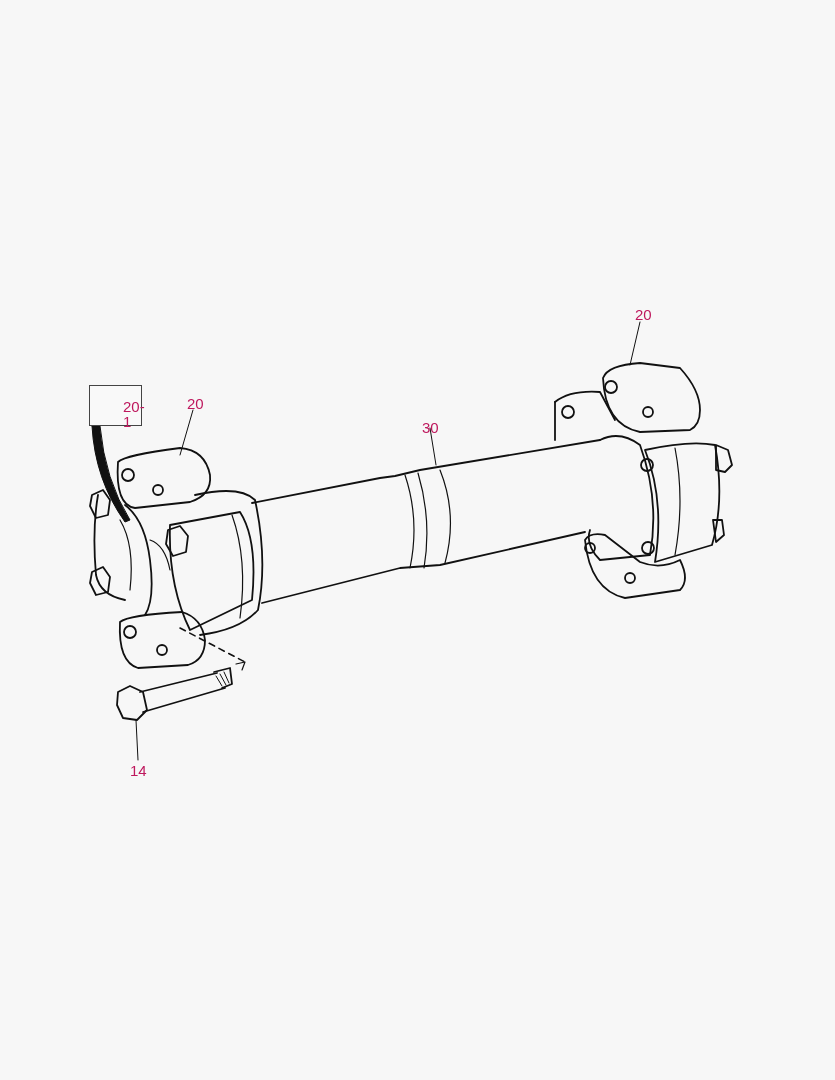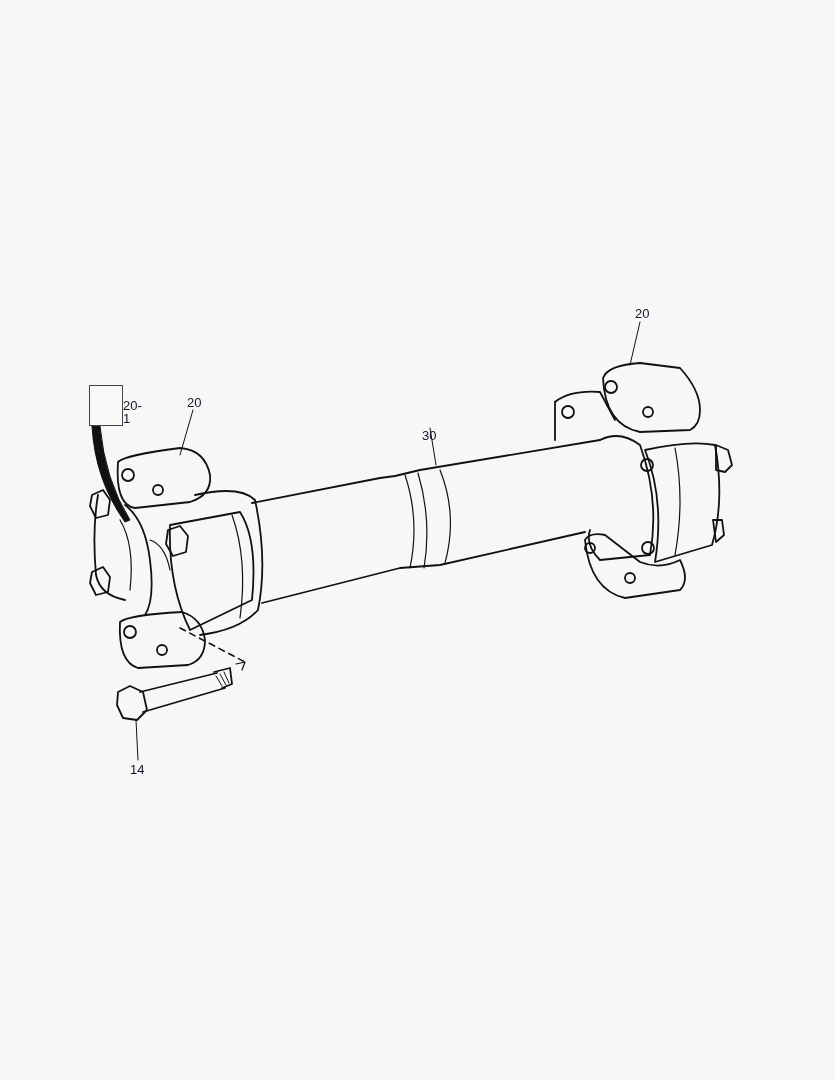--- a/index.html
+++ b/index.html
@@ -1,23 +1,23 @@
 <!DOCTYPE html>
 <html><head>
   <meta charset="utf-8">
   <style>
     html, body { margin: 0; padding: 0; }
     body {
       width: 835px; height: 1080px; background: #f7f7f7;
       font-family: "Liberation Sans", sans-serif; position: relative; overflow: hidden;
     }
     #diagram { position: absolute; left: 0; top: 0; width: 835px; height: 1080px; }
-    .lbl { position: absolute; font-size: 13px; color: #0f172a; line-height: 1; }
+    .lbl { position: absolute; font-size: 15px; color: #be185d; line-height: 1; }
     .inset {
-      position: absolute; left: 89px; top: 385px; width: 34px; height: 41px;
+      position: absolute; left: 89px; top: 385px; width: 53px; height: 41px;
       border: 1px solid #444; background: #f9f9f9; box-sizing: border-box;
     }
     .inset .lbl { position: absolute; }
   </style>
 </head>
 <body>
 
 <svg id="diagram" viewBox="0 0 835 1080" xmlns="http://www.w3.org/2000/svg">
   <g fill="none" stroke="#111" stroke-width="1.8" stroke-linecap="round" stroke-linejoin="round">
 
@@ -104,14 +104,14 @@
     </g>
   </g>
 </svg>
 
 <div class="inset">
   <span class="lbl" style="left:33px;top:13px;">20-1</span>
 </div>
 
 <span class="lbl" style="left:187px;top:396px;">20</span>
 <span class="lbl" style="left:635px;top:307px;">20</span>
-<span class="lbl" style="left:422px;top:429px;">30</span>
+<span class="lbl" style="left:422px;top:420px;">30</span>
 <span class="lbl" style="left:130px;top:763px;">14</span>
 
 </body></html>

